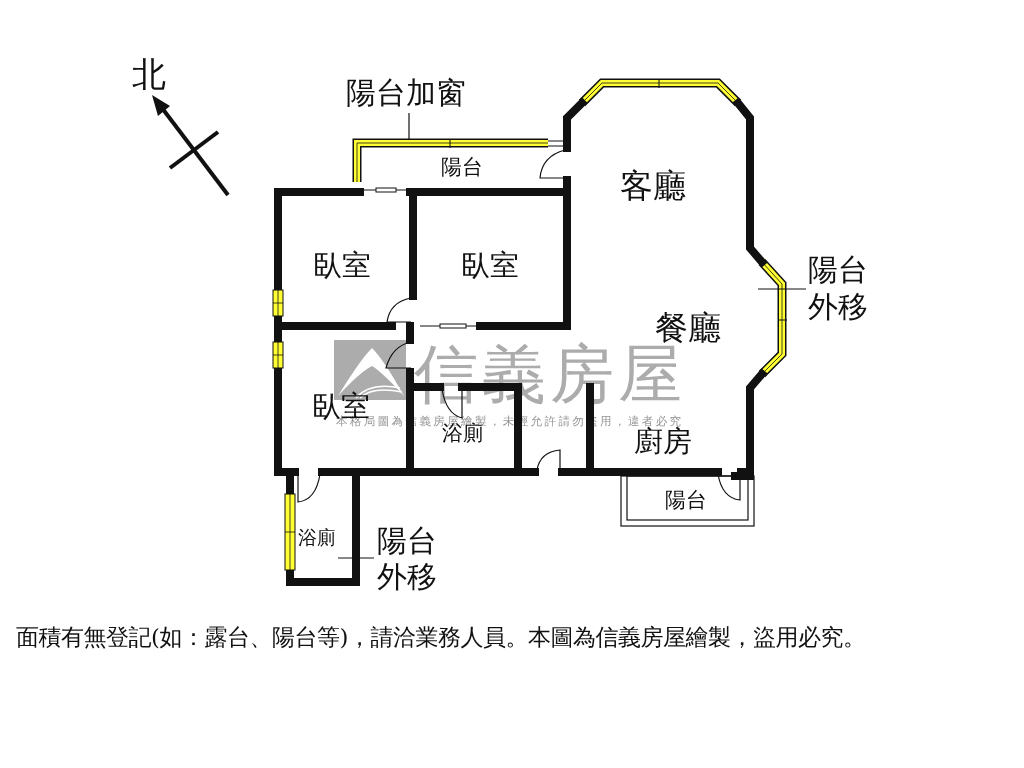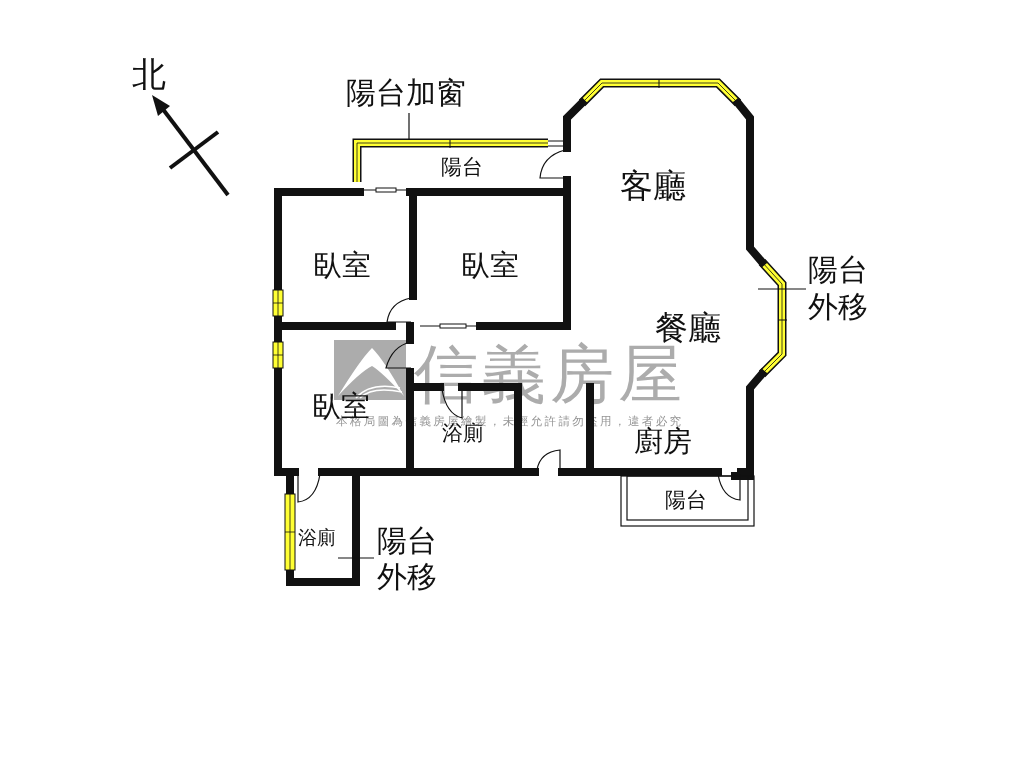--- a/index.html
+++ b/index.html
@@ -149,13 +149,14 @@
   <text class="lbl" x="665" y="507" font-size="21">陽台</text>
 
   <text class="lbl" x="346" y="103" font-size="30">陽台加窗</text>
   <text class="lbl" x="808" y="280" font-size="30">陽台</text>
   <text class="lbl" x="808" y="317" font-size="30">外移</text>
   <text class="lbl" x="377" y="551" font-size="30">陽台</text>
   <text class="lbl" x="377" y="587" font-size="30">外移</text>
 </svg>
 
 <div class="disclaimer">
+  <div>面積有無登記(如：露台、陽台等)，請洽業務人員。本圖為信義房屋繪製，盜用必究。</div>
 </div>
 
 </body></html>

